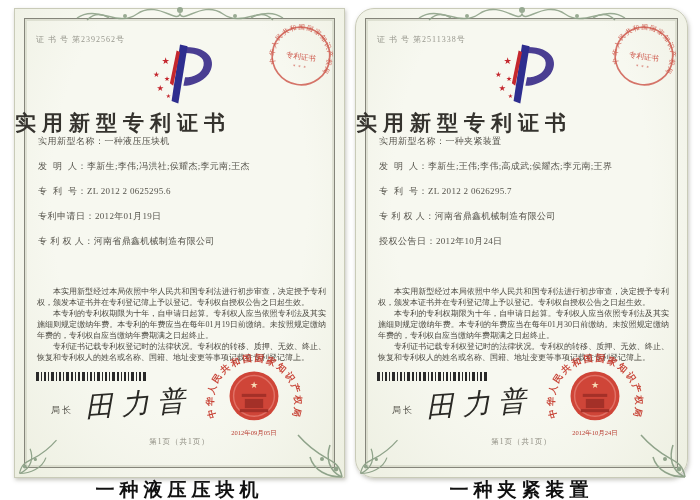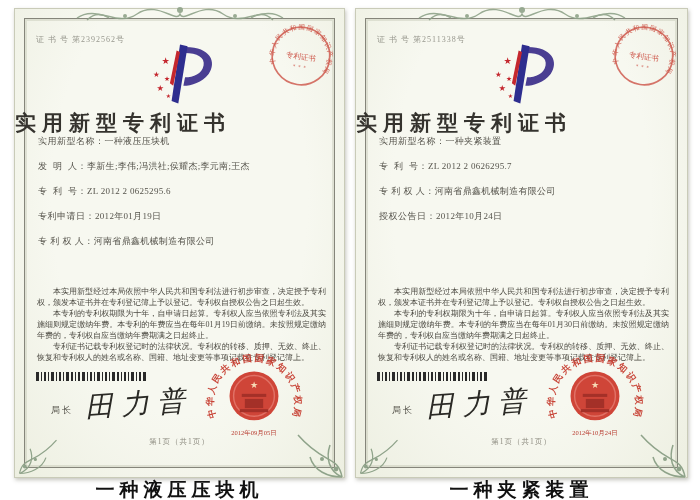--- a/index.html
+++ b/index.html
@@ -5,21 +5,21 @@
   * { margin:0; padding:0; box-sizing:border-box; }
   html,body { width:700px; height:500px; background:#ffffff; overflow:hidden;
               font-family:"Liberation Serif", serif; }
   .stage { position:relative; width:700px; height:500px; background:#fff; }
 
   
   .certificate { position:absolute; top:8px; height:470px;
     background:radial-gradient(ellipse at 50% 40%, #f7f8f0 55%, #edefe1 100%);
     border:1px solid #c9cbb8; box-shadow:1px 2px 4px rgba(90,90,70,.35); }
   .cert-left  { left:14px;  width:331px; }
-  .cert-right { left:355px; width:333px; }
+  .cert-right { left:355px; width:333px;border-radius:19px; }
 
   .inner-border { position:absolute; inset:9px; border:1px solid #85857a;
     box-shadow:inset 0 0 0 2px rgba(160,165,140,.25); pointer-events:none; }
 
   .ornament-top { position:absolute; top:-7px; left:50%; transform:translateX(-50%); }
   .corner-fl { position:absolute; }
   .corner-bl { left:1px;  bottom:0px; }
   .corner-br { right:-2px; bottom:-2px; transform:scaleX(-1); }
 
   .cert-no { position:absolute; left:21px; top:25px; font-size:8px; color:#97978d;
@@ -260,20 +260,23 @@
       <text x="33" y="66" font-size="7" fill="#c4272e">★</text>
     </svg>
 
     <div class="cert-title">实用新型专利证书</div>
 
     <div class="fields">
       <div class="field-row">
         <span class="field-label">实用新型名称：</span><span class="field-value">一种夹紧装置</span>
       </div>
       <div class="field-row">
+        <span class="field-label">发  明  人：</span><span class="field-value">李新生;王伟;李伟;高成武;侯耀杰;李元南;王界</span>
+      </div>
+      <div class="field-row">
         <span class="field-label">专  利  号：</span><span class="field-value">ZL 2012 2 0626295.7</span>
       </div>
       <div class="field-row">
         <span class="field-label">专 利 权 人：</span><span class="field-value">河南省鼎鑫机械制造有限公司</span>
       </div>
       <div class="field-row">
         <span class="field-label">授权公告日：</span><span class="field-value">2012年10月24日</span>
       </div>
     </div>
 

